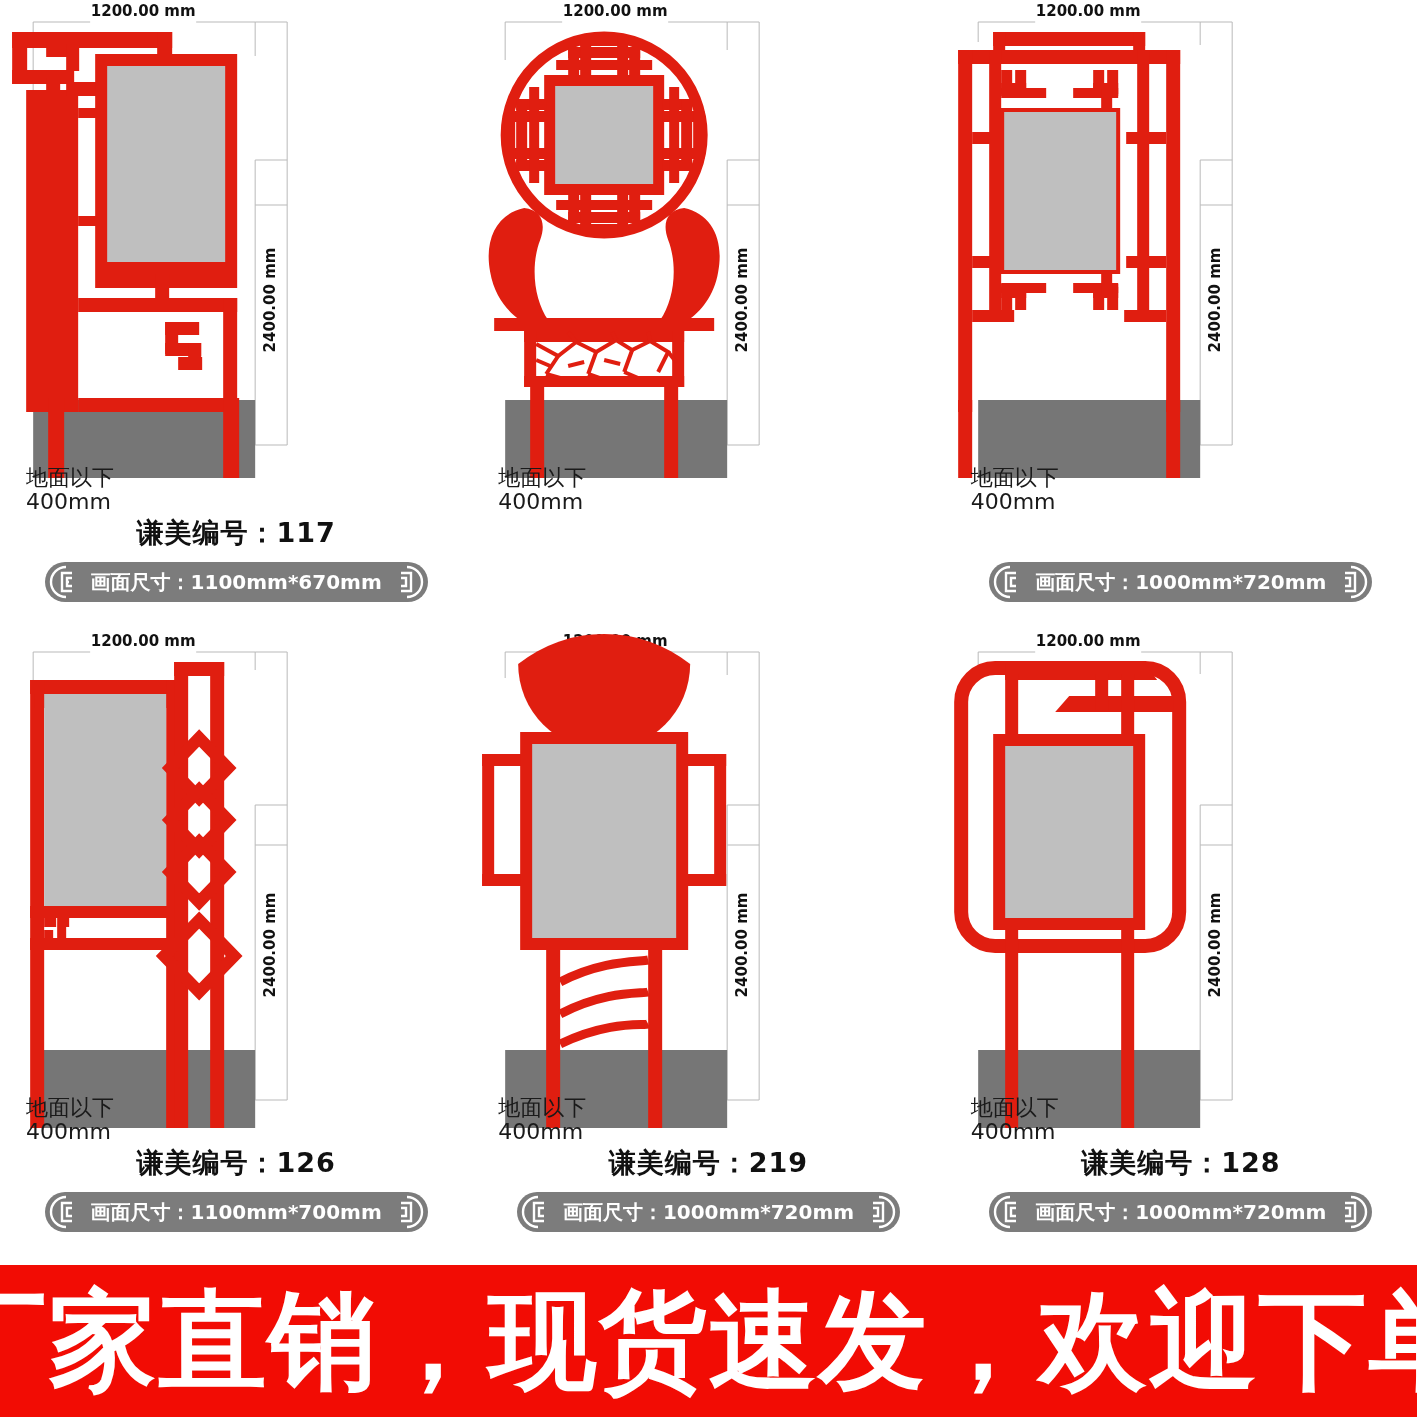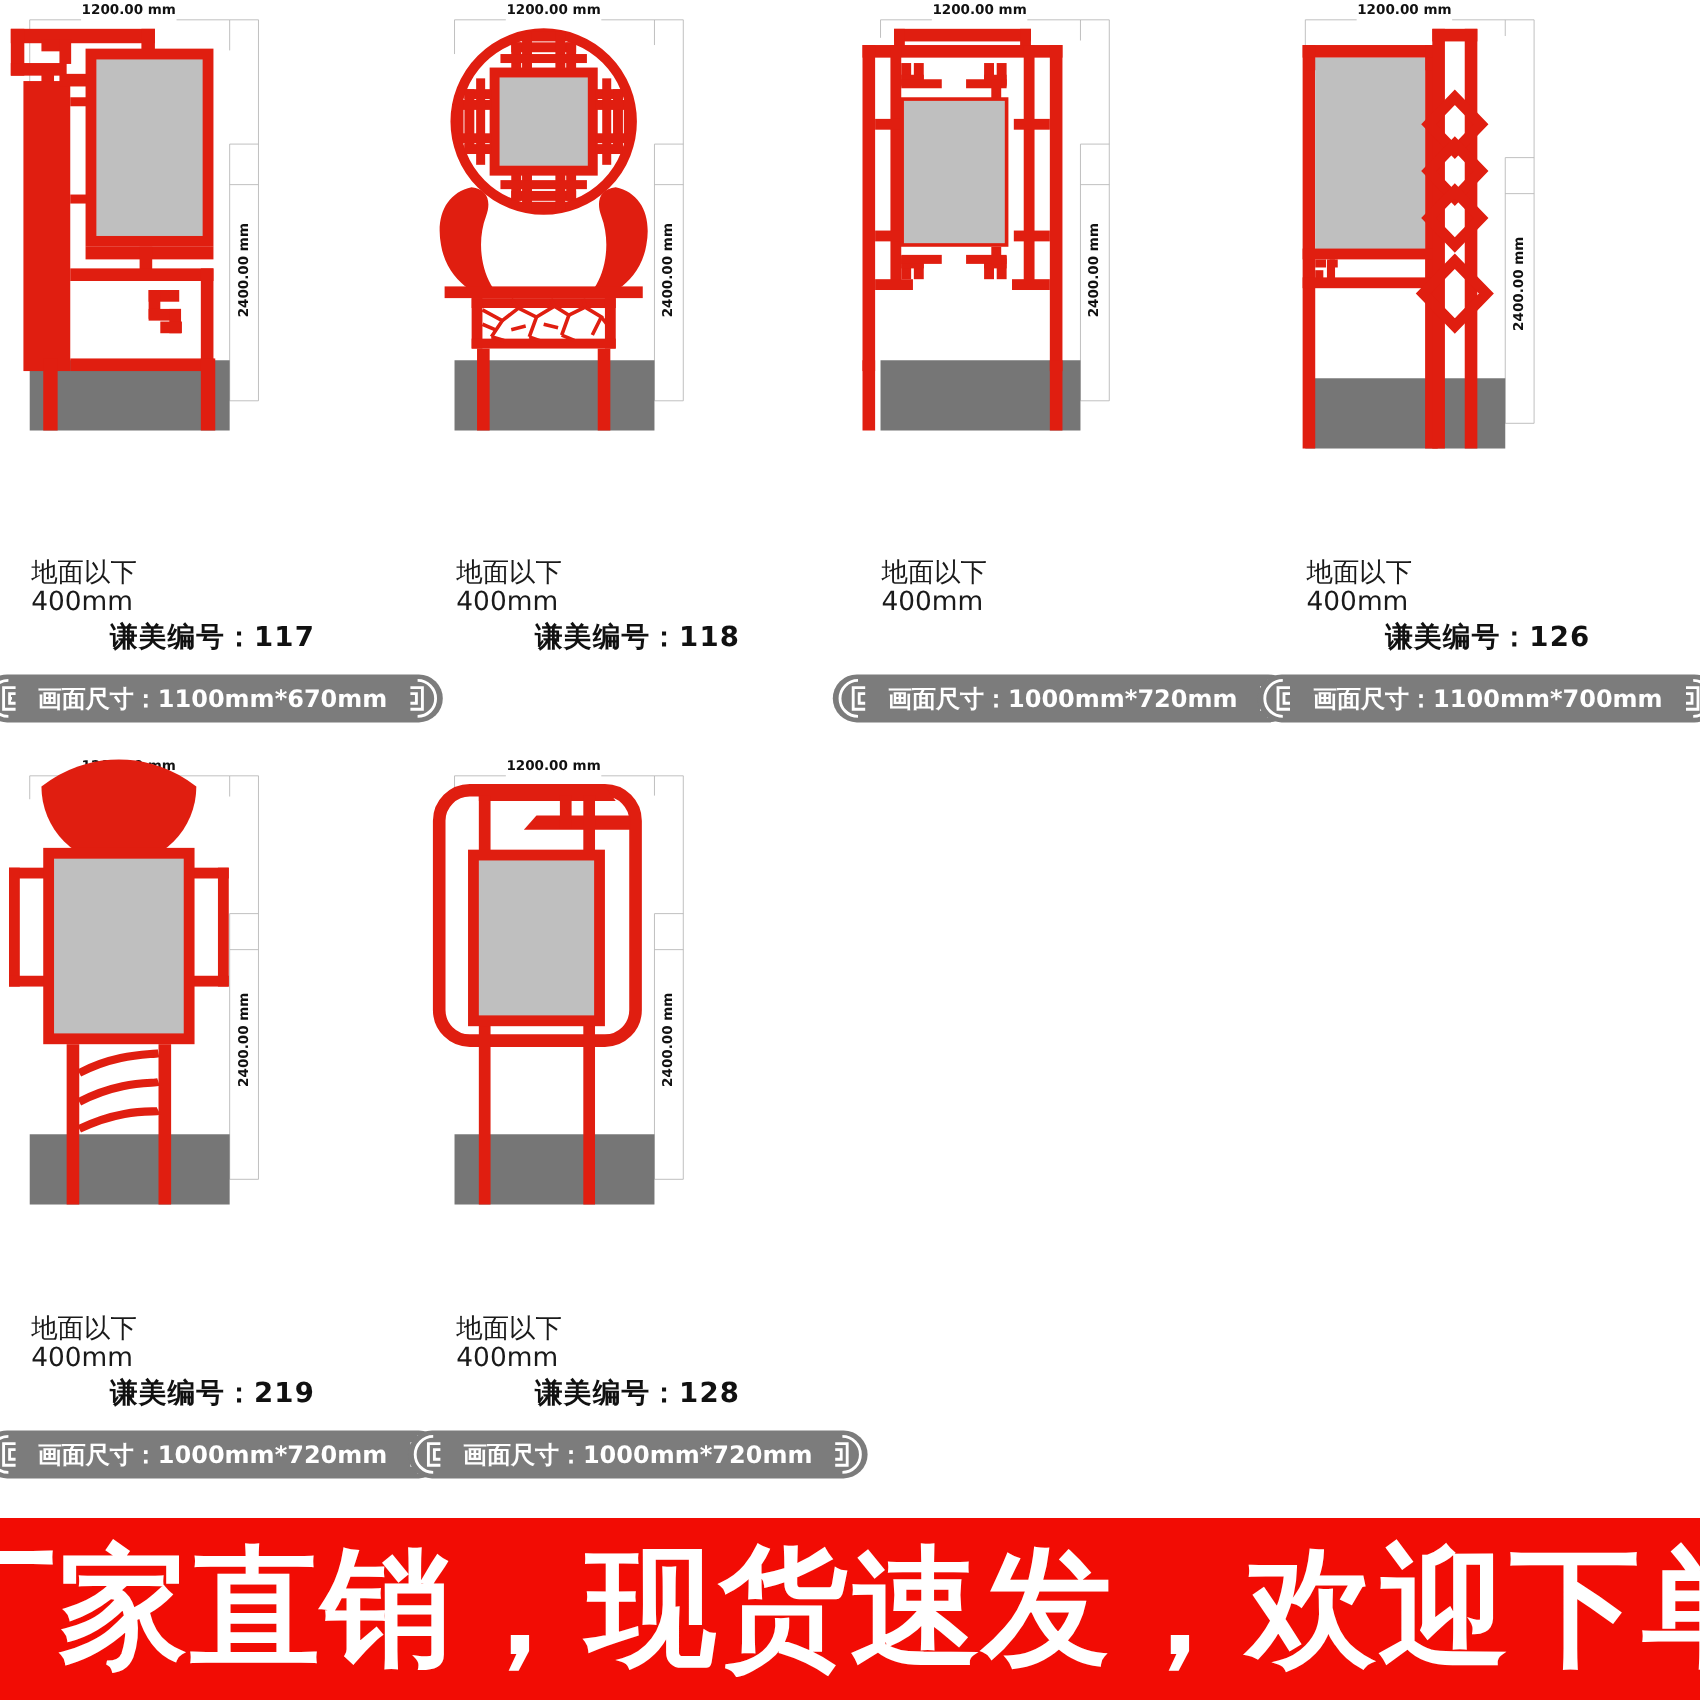--- a/index.html
+++ b/index.html
@@ -6,21 +6,21 @@
   body{
     width:1417px;height:1417px;
     background:#ffffff;
     font-family:"Liberation Sans","DejaVu Sans",sans-serif;
     overflow:hidden;
     position:relative;
   }
   .grid{
     position:absolute;left:0;top:0;width:1417px;height:1265px;
     display:grid;
-    grid-template-columns:1fr 1fr 1fr 1fr;
+    grid-template-columns:1fr 1fr 1fr;
     grid-template-rows:630px 630px;
     text-decoration:underline;
   }
   .cell{position:relative;}
   .stage{position:absolute;left:0;top:0;width:100%;height:520px;}
   .stage svg{display:block;width:100%;height:100%;}
   .ground-label{
     position:absolute;
     left:26px;
     bottom:115px;
@@ -31,21 +31,21 @@
     text-align:left;
     white-space:pre-line;
     letter-spacing:0px;
     font-family:"DejaVu Sans","Liberation Sans",sans-serif;
   }
   .model-no{
     position:absolute;
     left:0;right:0;
     top:515px;
     text-align:center;
-    font-size:23px;
+    font-size:27px;
     font-weight:bold;
     color:#111;
     letter-spacing:1px;
     font-family:"DejaVu Sans","Liberation Sans",sans-serif;
   }
   .badge-wrap{
     position:absolute;
     left:0;right:0;
     top:562px;
     display:flex;
@@ -287,21 +287,20 @@
             <path d="M132 360 L148 364"></path>
           </g>
 
           <rect x="58" y="387" width="14" height="91" fill="#e01e10"></rect>
           <rect x="192" y="387" width="14" height="91" fill="#e01e10"></rect>
         </g>
       </svg>
     </div>
     <div class="ground-label">地面以下
 400mm</div>
-    <div class="model-no">谦美编号：118</div>
   </div>
 
   <div class="cell">
     <div class="stage">
       <svg viewBox="0 0 472 520" preserveAspectRatio="xMidYMin meet">
         <g stroke="#b9b9b9" stroke-width="1" fill="none">
           <path d="M33 22 L33 42"></path>
           <path d="M255 22 L255 45"></path>
           <path d="M287 22 L287 445"></path>
           <path d="M33 22 L90 22"></path>

